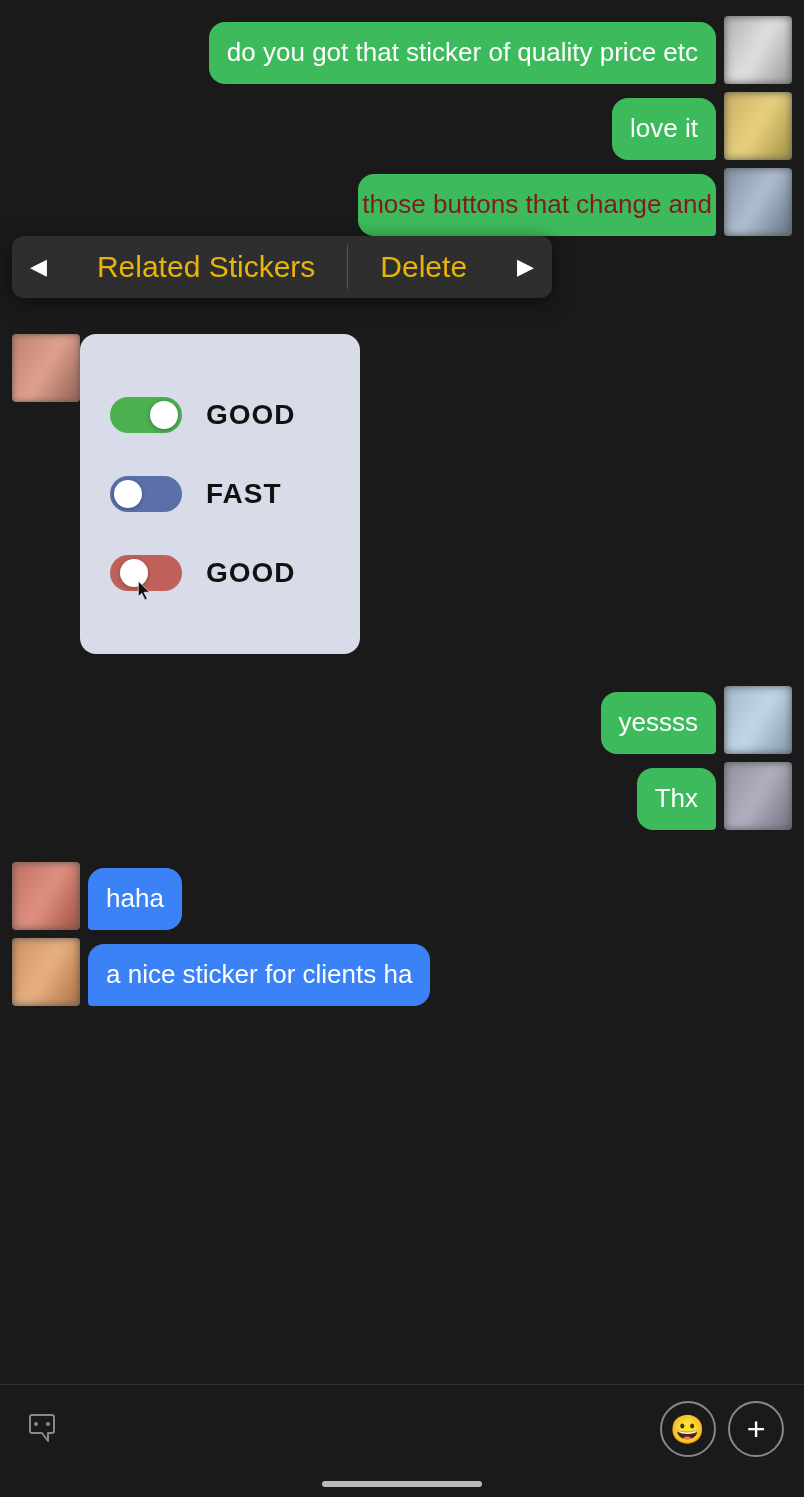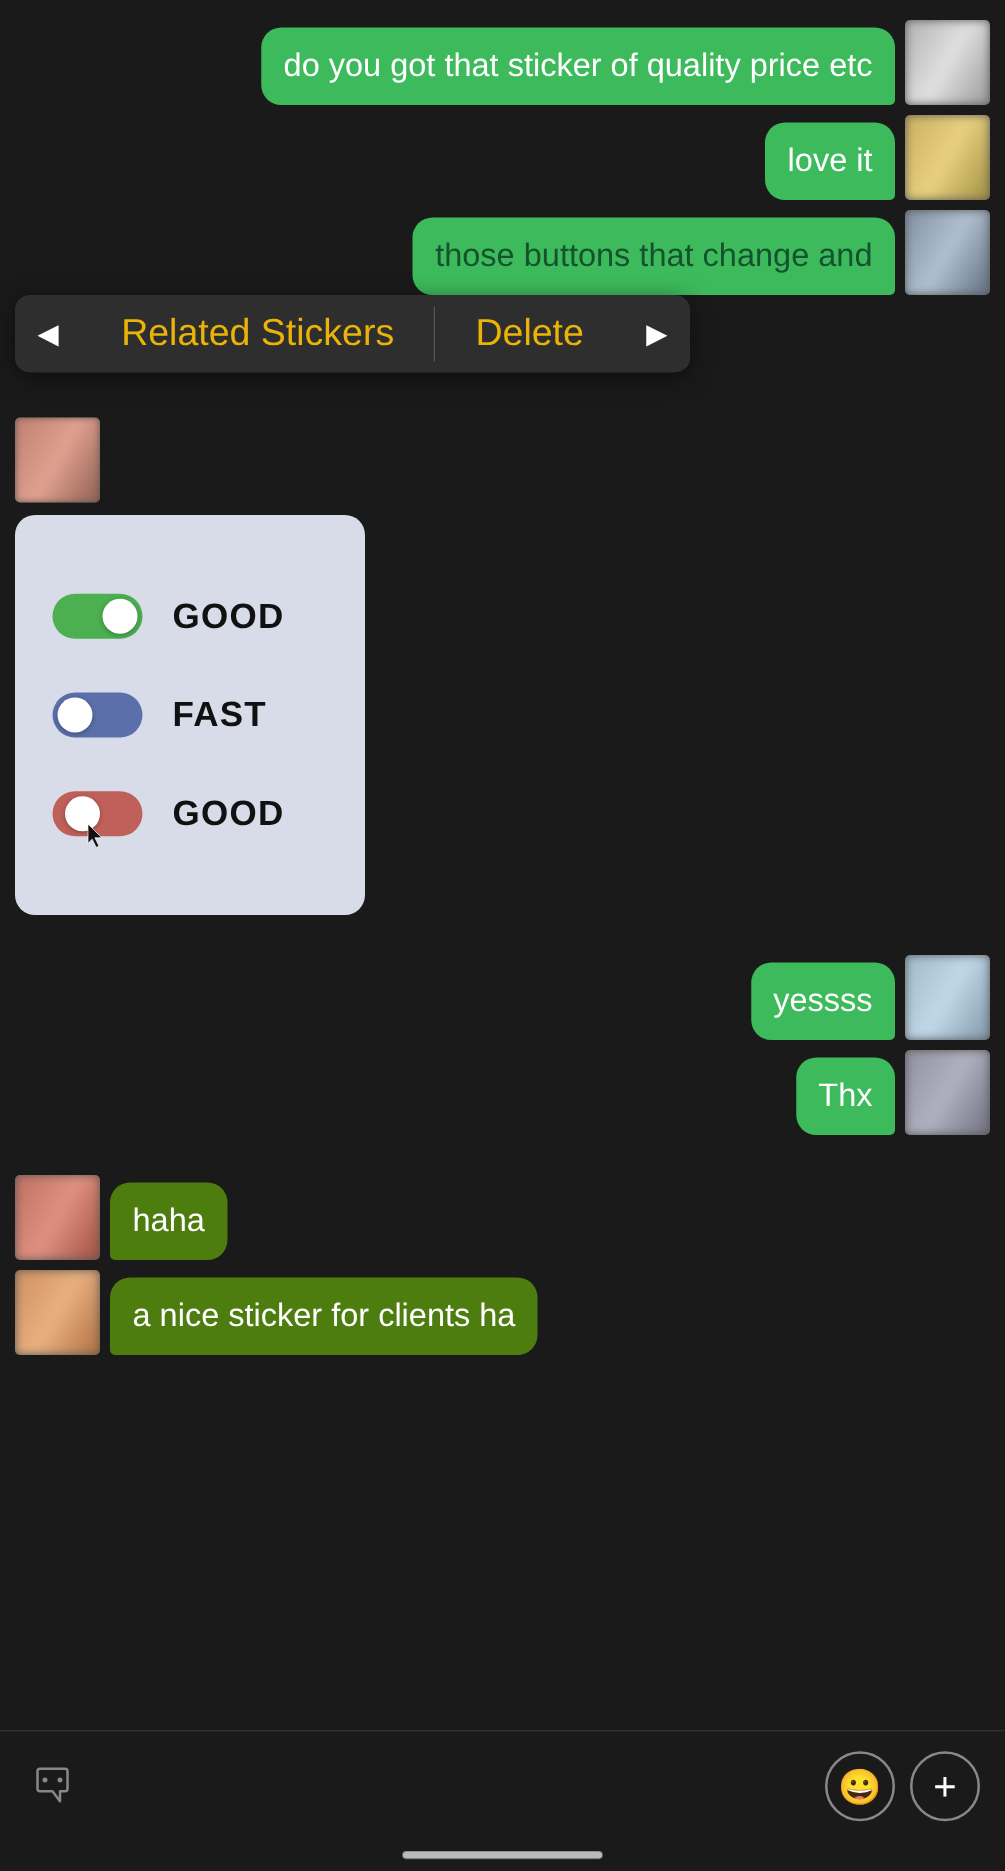--- a/index.html
+++ b/index.html
@@ -56,21 +56,21 @@
       font-size: 26px;
       line-height: 1.3;
       max-width: 520px;
     }
     .bubble.green {
       background: #3dbb5c;
       color: #fff;
       border-bottom-right-radius: 4px;
     }
     .bubble.dark-gray {
-      background: #4d7c0f;
+      background: #3b82f6;
       color: #fff;
       border-bottom-left-radius: 4px;
     }
 
     
     .context-menu-row {
       display: flex;
       align-items: center;
       justify-content: center;
       margin: 4px 0;
@@ -234,26 +234,26 @@
     .truncated-message-row {
       display: flex;
       justify-content: flex-end;
       align-items: flex-end;
       gap: 8px;
       position: relative;
     }
 
     .bubble-truncated {
       border-radius: 16px;
-      padding: 14px 18px;
+      padding: 14px 4px;
       font-size: 26px;
       line-height: 1.3;
       max-width: 520px;
       background: #3dbb5c;
-      color: #14532d;
+      color: #7f1d1d;
       border-bottom-right-radius: 4px;
       white-space: nowrap;
       overflow: hidden;
       text-overflow: ellipsis;
     }
 
     .avatar-small {
       width: 68px;
       height: 68px;
       border-radius: 4px;
@@ -261,22 +261,20 @@
       overflow: hidden;
       flex-shrink: 0;
     }
 
     .section-gap { height: 16px; }
 
     
     .sticker-with-avatar {
       display: flex;
       align-items: flex-start;
-      gap: 10px;
-      flex-direction: column;
     }
   </style>
 </head>
 <body>
 
 <div class="chat-container">
 
   <div class="message-row outgoing">
     <div class="bubble green">
       <span>do you got that sticker of quality price etc</span>

